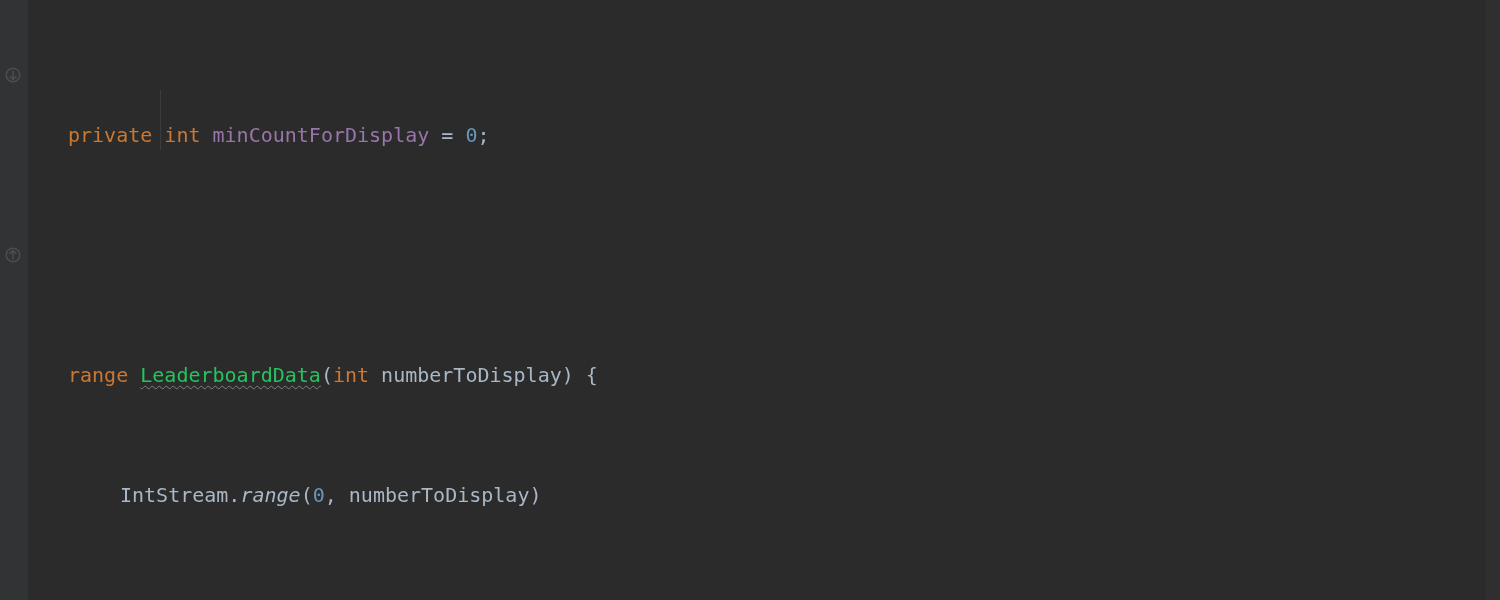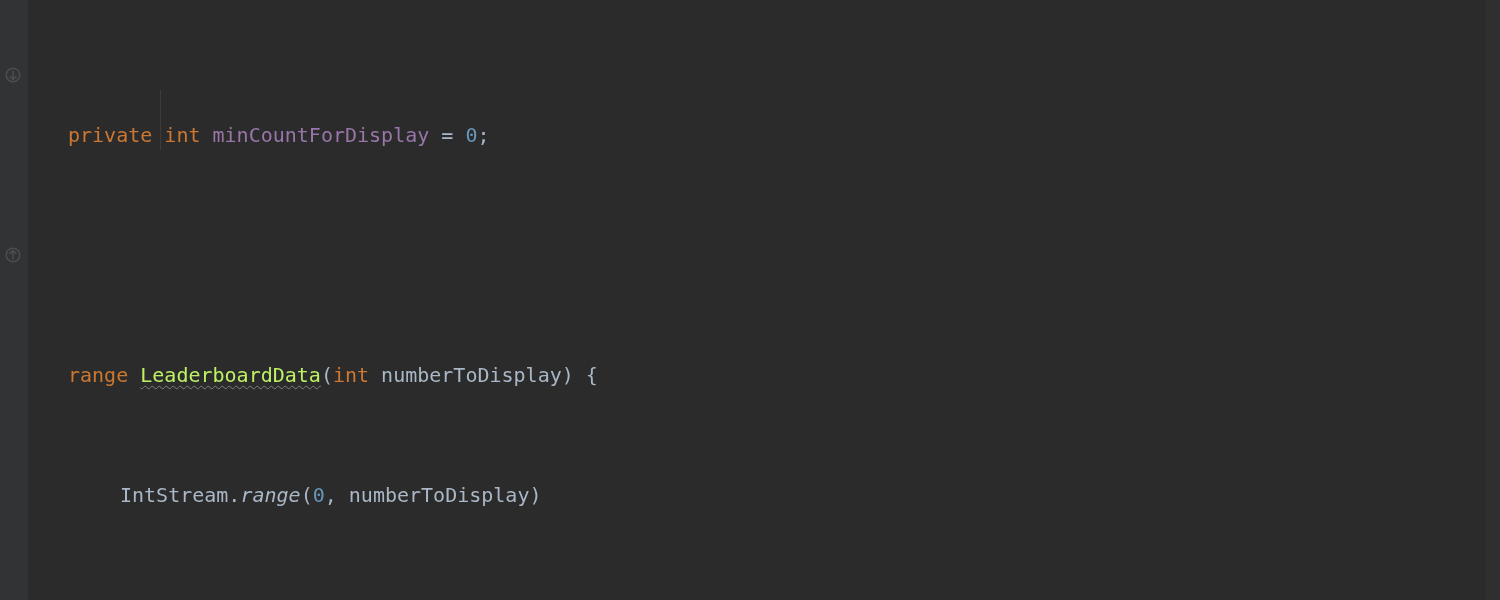--- a/index.html
+++ b/index.html
@@ -6,21 +6,21 @@
   .editor{position:relative;width:1500px;height:426px;font-family:Menlo,Consolas,"DejaVu Sans Mono",monospace;font-size:20px;line-height:30px;color:#A9B7C6;}
   .gutter{position:absolute;left:0;top:0;width:28px;height:600px;background:#313335;}
   .gutter .g-icon{position:absolute;left:4px;width:18px;height:18px;opacity:0.55;fill:#606366;}
   .code{position:absolute;left:28px;top:0;right:0;height:600px;white-space:pre;padding-left:0;}
   .ln{display:block;height:30px;}
   .i1{padding-left:40px;}
   .i2{padding-left:92px;}
   .kw{color:#CC7832;}
   .field{color:#9876AA;}
   .num{color:#6897BB;}
-  .decl{color:#bef264;}
+  .decl{color:#22c55e;}
   .stat{color:#A9B7C6;font-style:italic;margin-top:48px;}
   .wavy{text-decoration:underline wavy #808080;text-decoration-thickness:1px;text-underline-offset:3px;}
   .chain-guide{position:absolute;border-left:1px solid rgba(160,160,160,0.15);}
   .scrollbar{position:absolute;right:0;top:0;width:14px;height:600px;background:rgba(255,255,255,0.02);}
 </style>
 </head>
 <body>
 
 <div class="editor">
 

